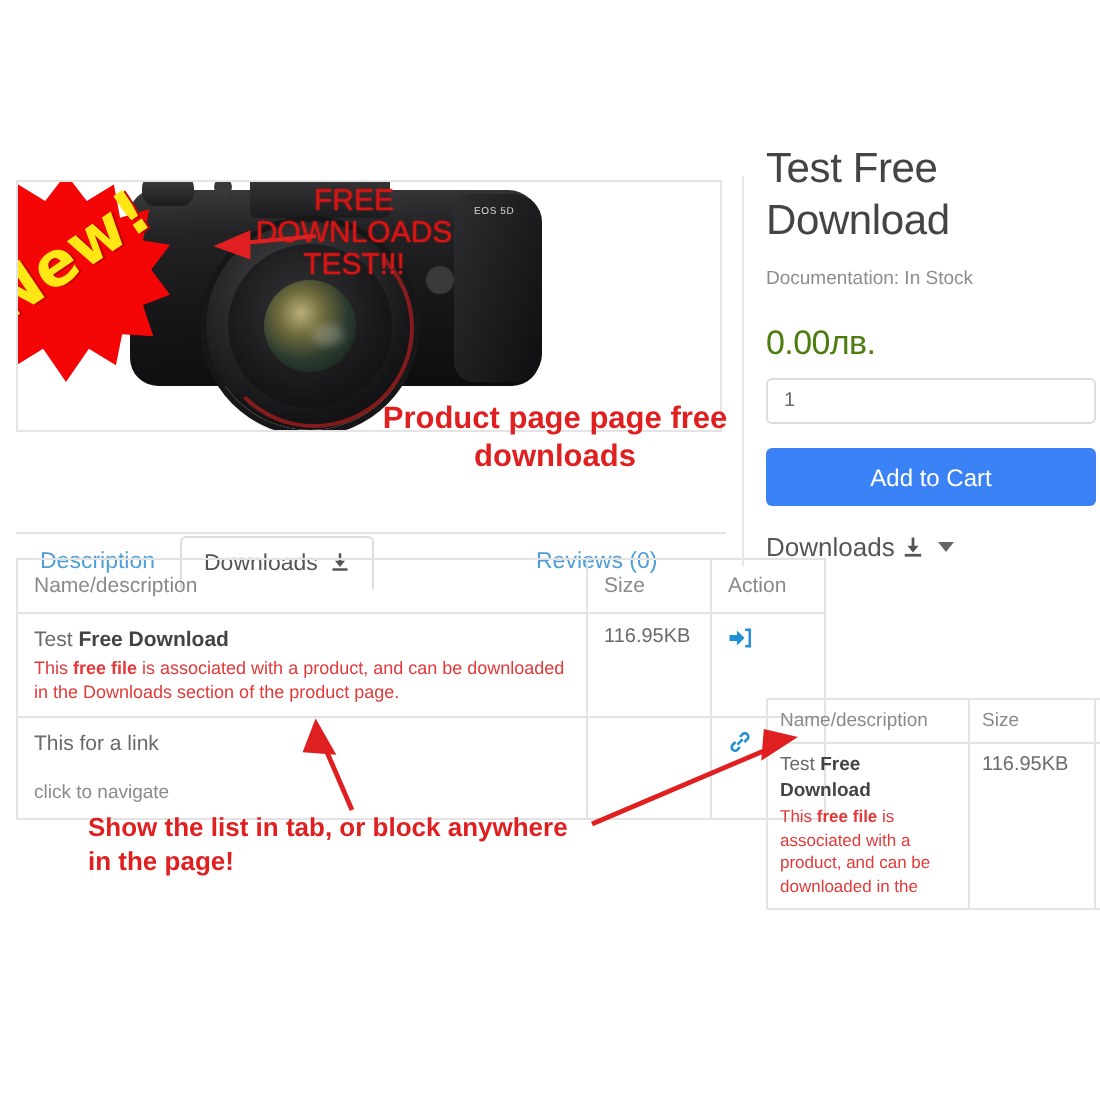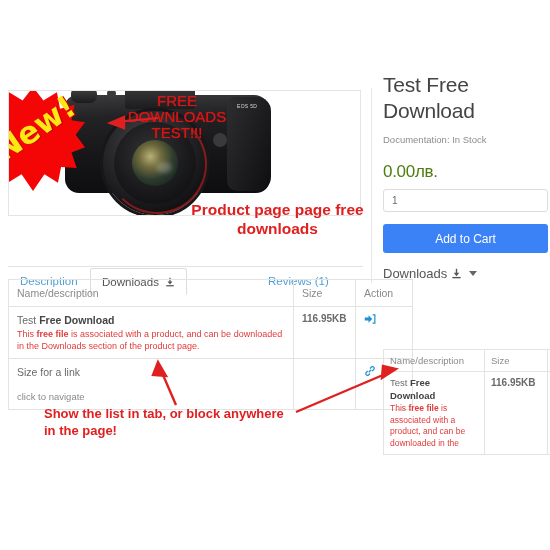--- a/index.html
+++ b/index.html
@@ -118,21 +118,21 @@
   }
   .dl-table th{font-weight:normal;color:#8a8a8a;font-size:10.5px;padding:7px 8px;}
   .col-name{width:268px;}
   .col-size{width:45px;}
   .col-act{width:40px;}
   .row-title{color:#6a6a6a;font-size:10.5px;line-height:14px;}
   .row-title b{color:#444;font-weight:bold;}
   .row-desc{color:#e23a3a;font-size:9px;line-height:12px;margin-top:1px;}
   .row-desc b{font-weight:bold;}
   .row-sub{color:#8a8a8a;font-size:9.5px;line-height:12px;margin-top:12px;}
-  .cell-size{color:#6a6a6a;font-size:10px;font-weight:bold;}
+  .cell-size{color:#6a6a6a;font-size:10px;}
   .icon-blue{color:#1f8fd6;font-size:12px;line-height:12px;}
 
   
   .divider{position:absolute;left:371px;top:88px;width:1px;height:195px;background:#e8e8e8;}
   .right-col{position:absolute;left:383px;top:72px;width:167px;}
 
   .prod-title{
     color:#444;font-size:21px;line-height:26px;font-weight:normal;
     margin:0;letter-spacing:-.2px;
   }
@@ -220,21 +220,21 @@
     <div class="tab" style="left:12px;">Description</div>
     <div class="tab active" style="left:82px;">
       <span>Downloads</span>
       <span class="dl-icon">
         <svg width="10" height="10" viewBox="0 0 16 16">
             <path fill="#555" d="M7 1h2v6h3l-4 5-4-5h3z"></path>
             <rect x="2" y="13" width="12" height="2" fill="#555"></rect>
           </svg>
       </span>
     </div>
-    <div class="tab" style="left:260px;">Reviews (1)</div>
+    <div class="tab" style="left:260px;">Reviews (0)</div>
   </div>
   <div class="tab-underline"></div>
 
   <table class="dl-table">
     <thead>
       <tr>
         <th class="col-name">Name/description</th>
         <th class="col-size">Size</th>
         <th class="col-act">Action</th>
       </tr>
@@ -254,21 +254,21 @@
           <span class="icon-blue">
             <svg width="12" height="12" viewBox="0 0 16 16">
                 <path fill="#1f8fd6" d="M1 6h5V3l5 5-5 5v-3H1z"></path>
                 <path fill="none" stroke="#1f8fd6" stroke-width="1.6" d="M11.5 2.5h3v11h-3"></path>
               </svg>
           </span>
         </td>
       </tr>
       <tr>
         <td>
-          <div class="row-title">Size for a link</div>
+          <div class="row-title">This for a link</div>
           <div class="row-sub">click to navigate</div>
         </td>
         <td class="cell-size"></td>
         <td>
           <span class="icon-blue">
             <svg width="12" height="12" viewBox="0 0 16 16">
                 <g fill="none" stroke="#1f8fd6" stroke-width="1.7">
                   <path d="M6.3 9.7 9.7 6.3"></path>
                   <path d="M5 8 3.4 9.6a2.3 2.3 0 1 0 3.2 3.2L8 11.4"></path>
                   <path d="M11 8l1.6-1.6a2.3 2.3 0 1 0-3.2-3.2L8 4.6"></path>

